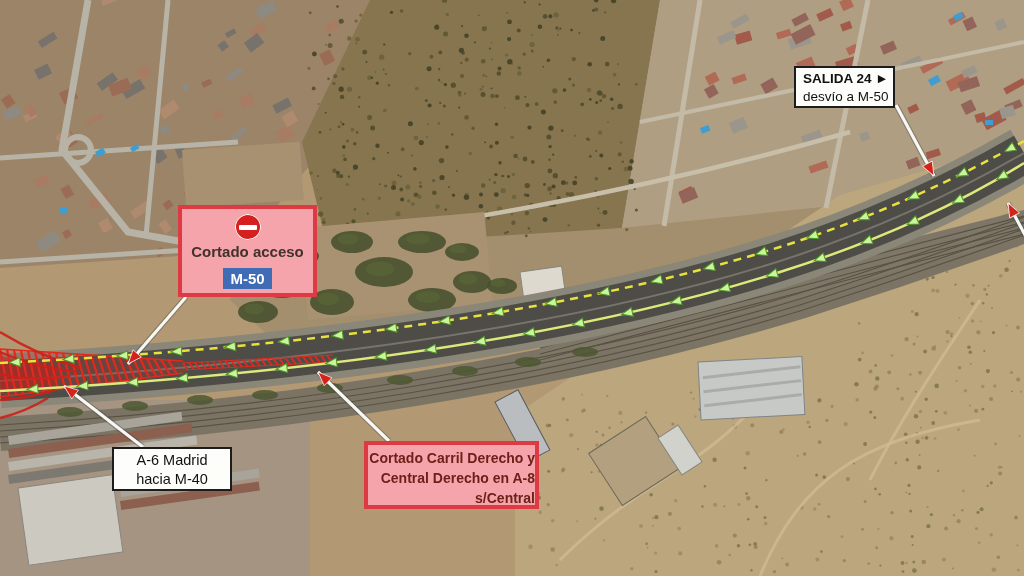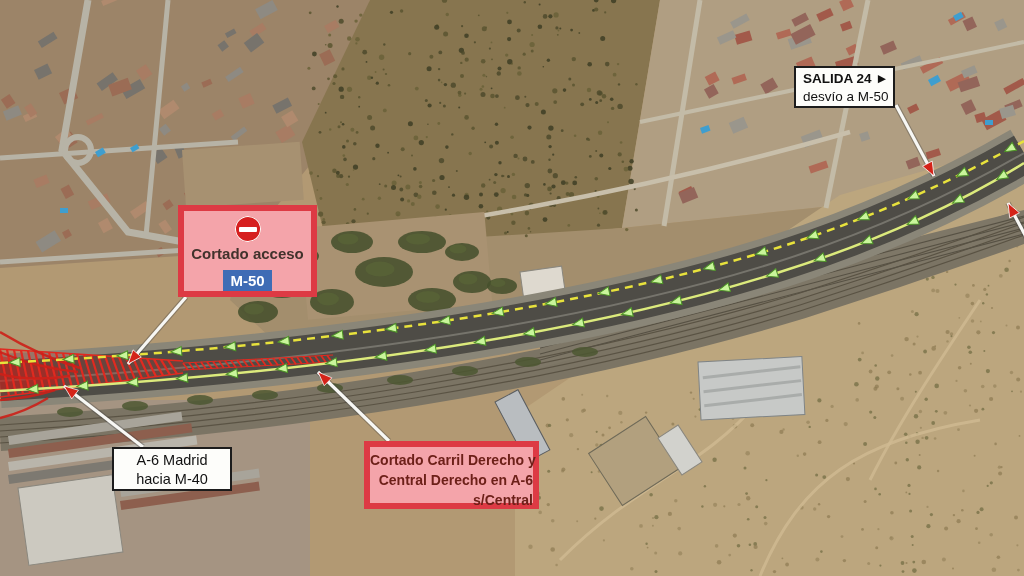--- a/index.html
+++ b/index.html
@@ -1,20 +1,20 @@
 <!DOCTYPE html>
 <html><head>
 <meta charset="utf-8">
 <style>
   html,body{margin:0;padding:0;background:#1b1b1b;}
   .stage{position:relative;width:1024px;height:576px;overflow:hidden;
          font-family:"Liberation Sans",sans-serif;background:#b29973;}
   .stage svg{position:absolute;left:0;top:0;width:100%;height:100%;display:block;}
   .anno{position:absolute;box-sizing:border-box;text-align:center;z-index:10;}
-  .box-pink{border:6px solid #000000;background:#f4a4aa;}
+  .box-pink{border:4px solid #000000;background:#f4a4aa;}
   .box-white{border:2px solid #000000;background:#fdfdfa;color:#111;}
   .noentry{width:26px;height:26px;border-radius:50%;margin:3px auto 0;position:relative;
            background:#d61f1f;box-shadow:0 0 0 1px #fff inset;}
   .noentry .bar{position:absolute;left:4px;right:4px;top:10.5px;height:5px;background:#fff;border-radius:1px;}
   .ca-text{font-weight:bold;font-size:15px;margin-top:3px;white-space:nowrap;}
   .badge{display:inline-block;margin-top:8px;padding:0 7px;font-weight:bold;font-size:15px;line-height:21px;}
   #box-exit{left:794px;top:66px;width:101px;height:42px;padding:2px 4px 2px 7px;
             text-align:left;font-size:13.5px;line-height:18px;}
   #box-exit .l1{font-weight:bold;white-space:nowrap;}
   #box-exit .l2{white-space:nowrap;}
@@ -1027,17 +1027,17 @@
   <div class="l2">desvío a M-50</div>
 </div>
 
 <div class="anno box-white" id="box-a6" style="background: rgb(253, 253, 250); border-color: rgb(28, 28, 28); color: rgb(17, 17, 17);">
   <div>A-6 Madrid</div>
   <div>hacia M-40</div>
 </div>
 
 <div class="anno box-pink" id="box-lane" style="background: rgb(244, 164, 170); border-color: rgb(221, 58, 68); color: rgb(109, 32, 25);">
   <div>Cortado Carril Derecho y</div>
-  <div>Central Derecho en A-6</div>
+  <div>Central Derecho en A-8</div>
   <div>s/Central</div>
 </div>
 
 </div>
 
 </body></html>

